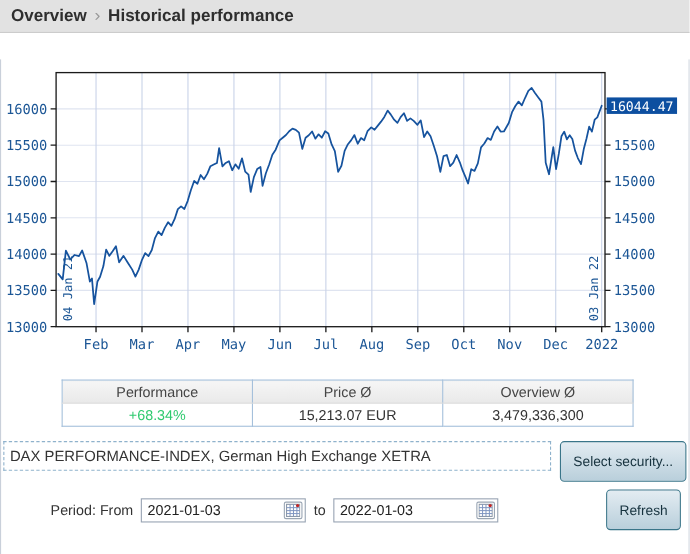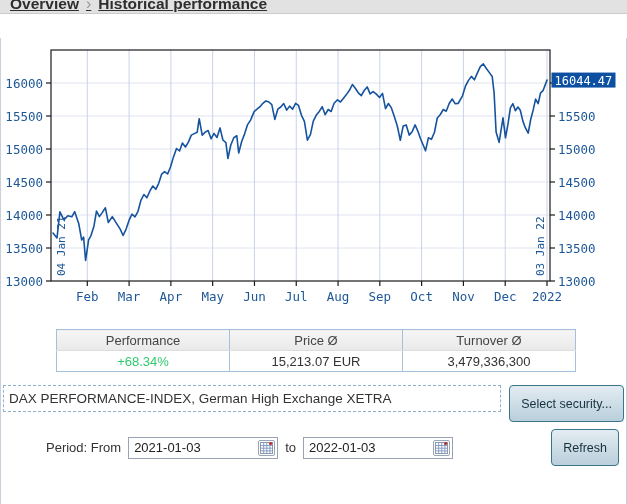--- a/index.html
+++ b/index.html
@@ -4,26 +4,26 @@
 <style>
   html,body { margin:0; padding:0; }
   body {
     width:627px; height:504px; overflow:hidden;
     background:#ffffff;
     font-family:"Liberation Sans", sans-serif;
     position:relative;
   }
   .breadcrumb-bar {
     background:#e2e2e2;
-    height:14px;
-    display:flex; align-items:flex-end; gap:7px;
+    height:30px;
+    display:flex; align-items:center; gap:7px;
     padding:0 10px;
     box-sizing:border-box;
     border-bottom:1px solid #cccccc;
-    font-size:15.5px; font-weight:600; color:#2e2e2e;text-decoration:underline;
+    font-size:15.5px; font-weight:600; color:#2e2e2e;
   }
   .breadcrumb-sep { color:#9a9a9a; font-weight:400; font-size:16px; }
   .panel {
     height:473px; box-sizing:border-box;
     border-left:1px solid #c9d0da; border-right:1px solid #c9d0da; border-bottom:1px solid #c9d0da;
     background:#ffffff;
     position:relative;
   }
   #chart-svg { display:block; margin-top:24px; }
 
@@ -184,21 +184,21 @@
       <text x="0" y="0" transform="translate(543 238) rotate(-90)" text-anchor="start" fill="#1d5796" font-family="DejaVu Sans Mono, monospace" font-size="11">03 Jan 22</text>
       <rect x="550.5" y="34.56498000000005" width="64" height="15" fill="#0d4fa0"></rect>
       <text x="553.5" y="46.56498000000005" text-anchor="start" fill="#ffffff" font-family="DejaVu Sans Mono, monospace" font-size="12">16044.47</text>
     </svg>
 
   <table class="stats-table">
     <tbody>
         <tr class="hdr">
       <td>Performance</td>
       <td>Price Ø</td>
-      <td>Turnover Ø</td>
+      <td>Overview Ø</td>
     </tr>
     <tr>
       <td style="color: rgb(47, 202, 111);">+68.34%</td>
       <td>15,213.07 EUR</td>
       <td>3,479,336,300</td>
     </tr>
   </tbody>
     </table>
 
 

